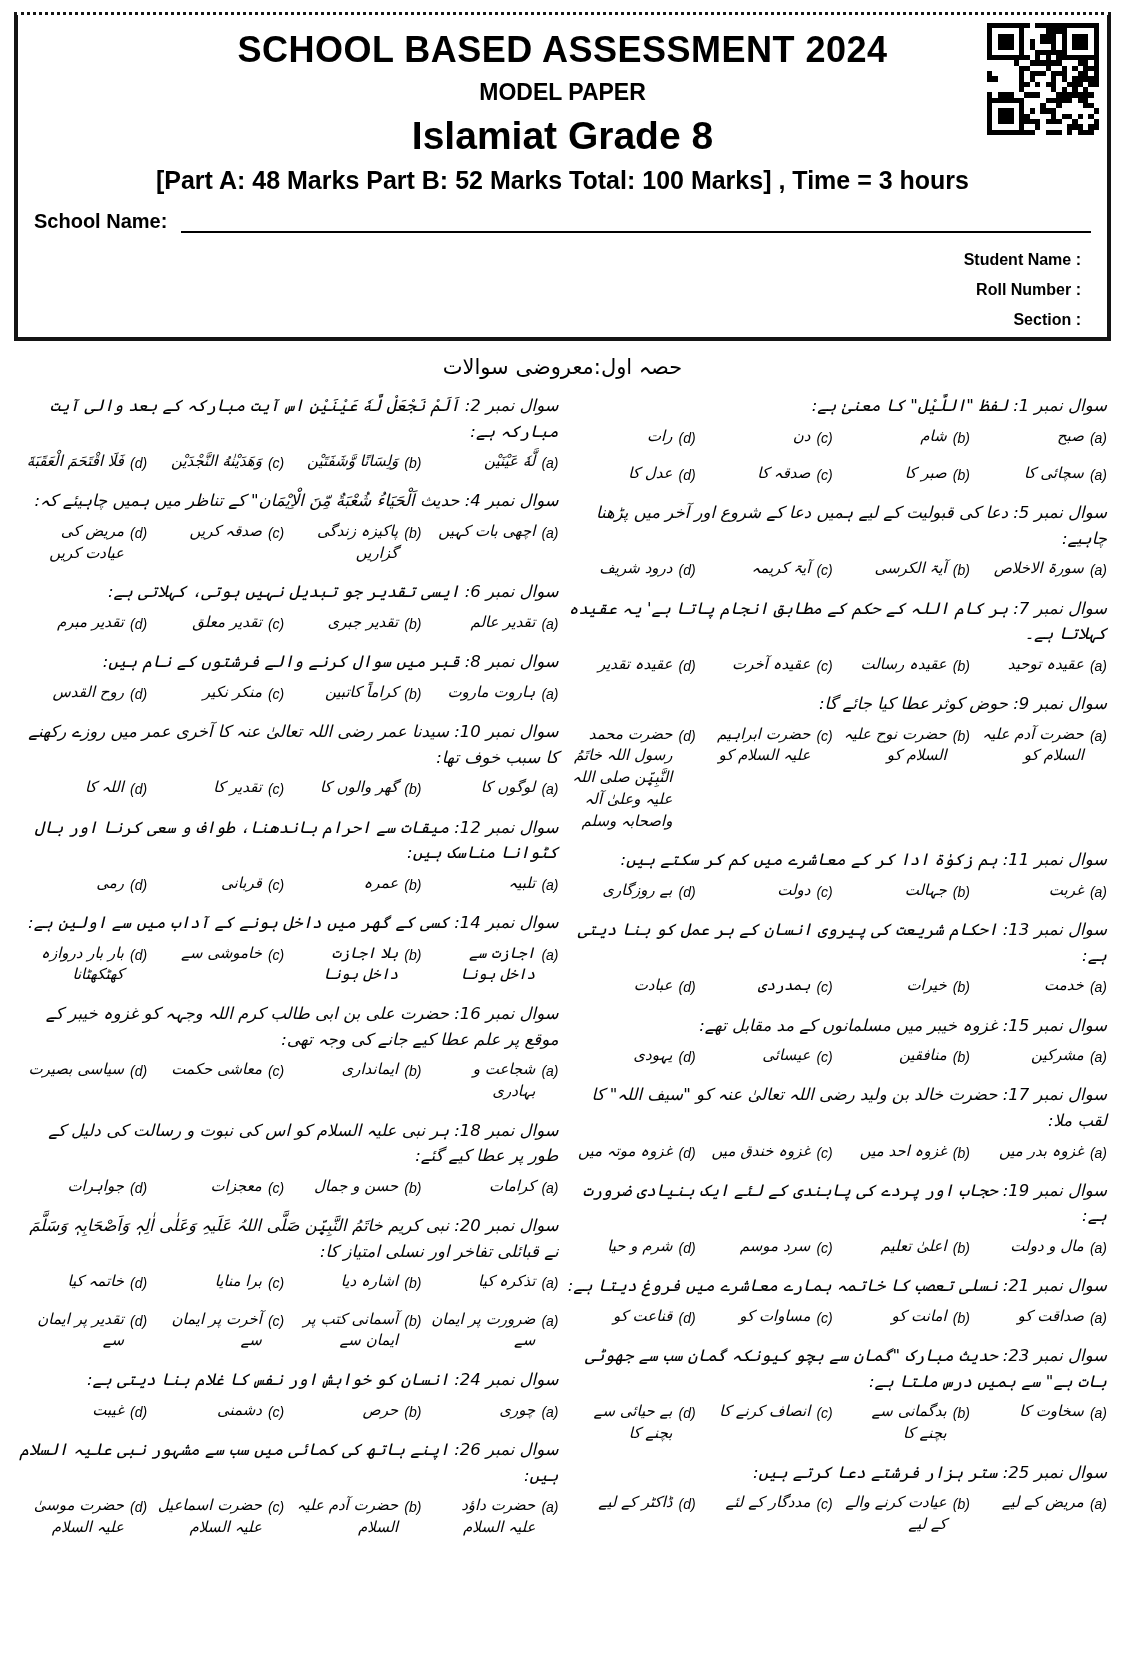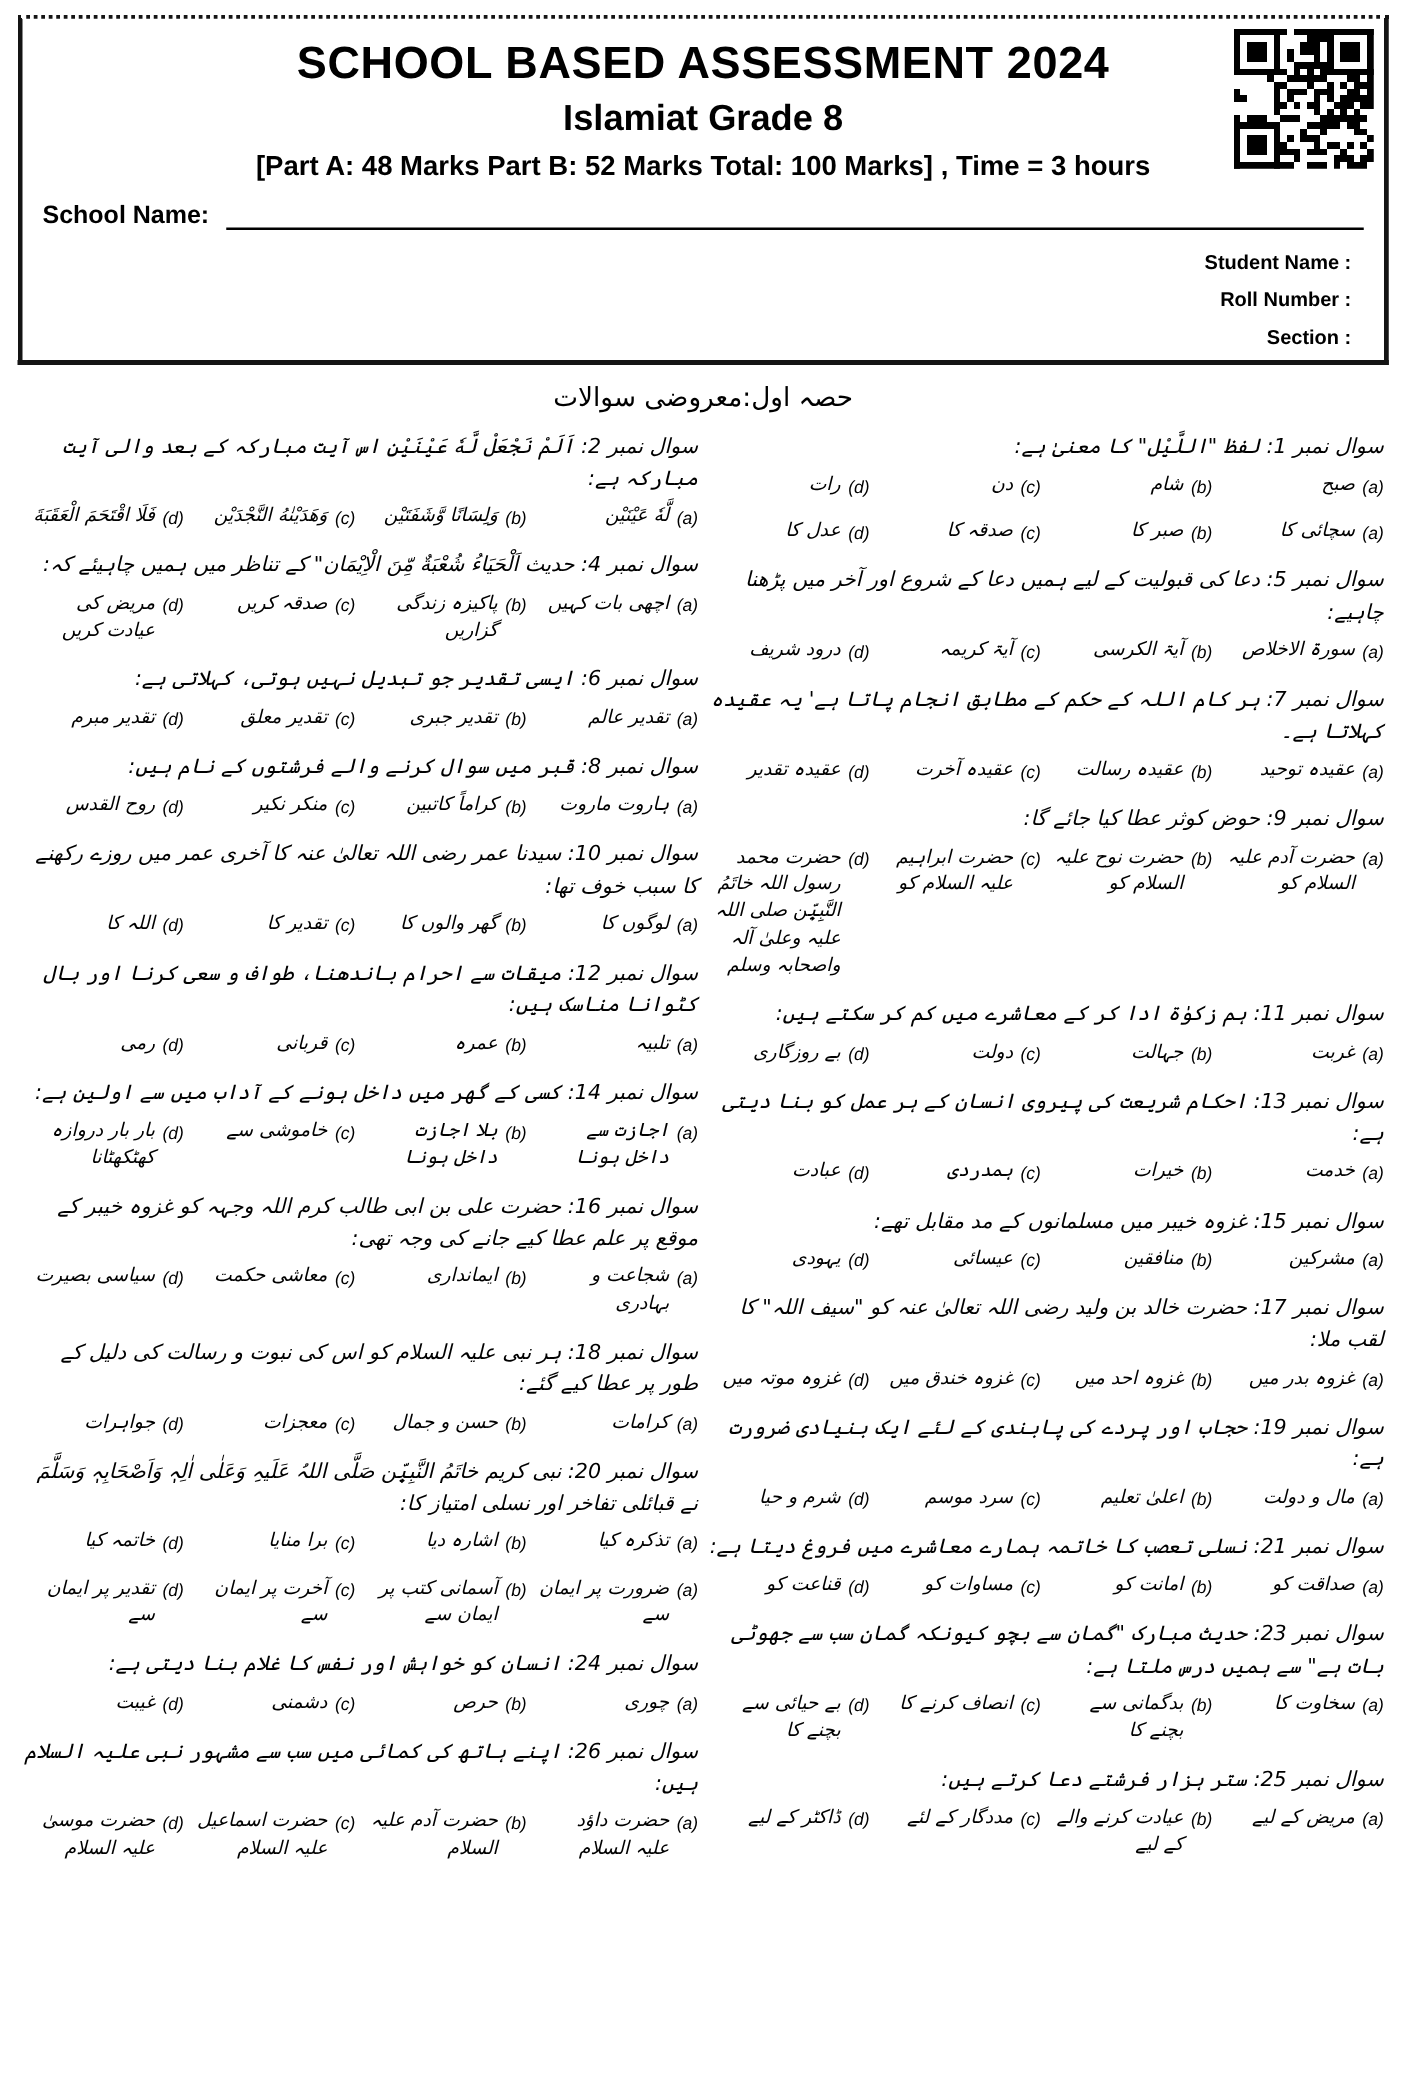--- a/index.html
+++ b/index.html
@@ -8,22 +8,22 @@
     width: 1125px; height: 1671px; overflow: hidden; position: relative;
     font-family: "Liberation Sans", sans-serif; color: #000;
   }
   
   .header-box {
     position: relative; margin: 12px 14px 0 14px; padding: 14px 10px 8px 10px;
     border: 4px solid #141414; border-top: 3px dotted #141414;
   }
   .hdr-title   { text-align: center; font-size: 36px; font-weight: 700; letter-spacing: .5px; }
   .hdr-sub     { text-align: center; font-size: 23px; font-weight: 700; margin-top: 8px; }
-  .hdr-exam    { text-align: center; font-size: 29px; font-weight: 700; margin-top: 8px; }
-  .hdr-marks   { text-align: center; font-size: 22px; font-weight: 700; margin-top: 8px; }
+  .hdr-exam    { text-align: center; font-size: 39px; font-weight: 700; margin-top: 8px; }
+  .hdr-marks   { text-align: center; font-size: 25px; font-weight: 700; margin-top: 8px; }
   .qr {
     position: absolute; top: 8px; right: 8px; width: 112px; height: 112px; background:#fff;
   }
   .school-row { display: flex; align-items: flex-end; margin-top: 14px; padding: 0 6px; }
   .school-row .lbl { font-size: 20px; font-weight: 700; white-space: nowrap; }
   .fill-line { flex: 1; border-bottom: 2.5px solid #000; height: 24px; margin-left: 14px; }
   .student-row { display: flex; align-items: flex-end; margin-top: 16px; padding: 0 6px; gap: 10px; flex-direction: column; }
   .student-row .lbl { font-size: 16px; font-weight: 700; white-space: nowrap; }
   .student-row .fill-line { height: 20px; margin-left: 10px; }
   .f-name { flex: 1.3; } .f-roll { flex: 1.2; padding-left: 16px; } .f-sec { flex: .8; justify-content: space-between; }
@@ -304,20 +304,21 @@
       <rect x="3" y="16" width="1" height="1" fill="#000"></rect>
       <rect x="4" y="16" width="1" height="1" fill="#000"></rect>
       <rect x="2" y="17" width="1" height="1" fill="#000"></rect>
       <rect x="3" y="17" width="1" height="1" fill="#000"></rect>
       <rect x="4" y="17" width="1" height="1" fill="#000"></rect>
       <rect x="2" y="18" width="1" height="1" fill="#000"></rect>
       <rect x="3" y="18" width="1" height="1" fill="#000"></rect>
       <rect x="4" y="18" width="1" height="1" fill="#000"></rect>
     </svg>
   <div class="hdr-title">SCHOOL BASED ASSESSMENT 2024</div>
+  <div class="hdr-sub">MODEL PAPER</div>
   <div class="hdr-exam">Islamiat Grade 8</div>
   <div class="hdr-marks">[Part A: 48 Marks Part B: 52 Marks Total: 100 Marks] , Time = 3 hours</div>
 
   <div class="school-row">
     <span class="lbl">School Name:</span>
     <span class="fill-line"></span>
   </div>
 
   <div class="student-row">
     <span class="field f-name">

